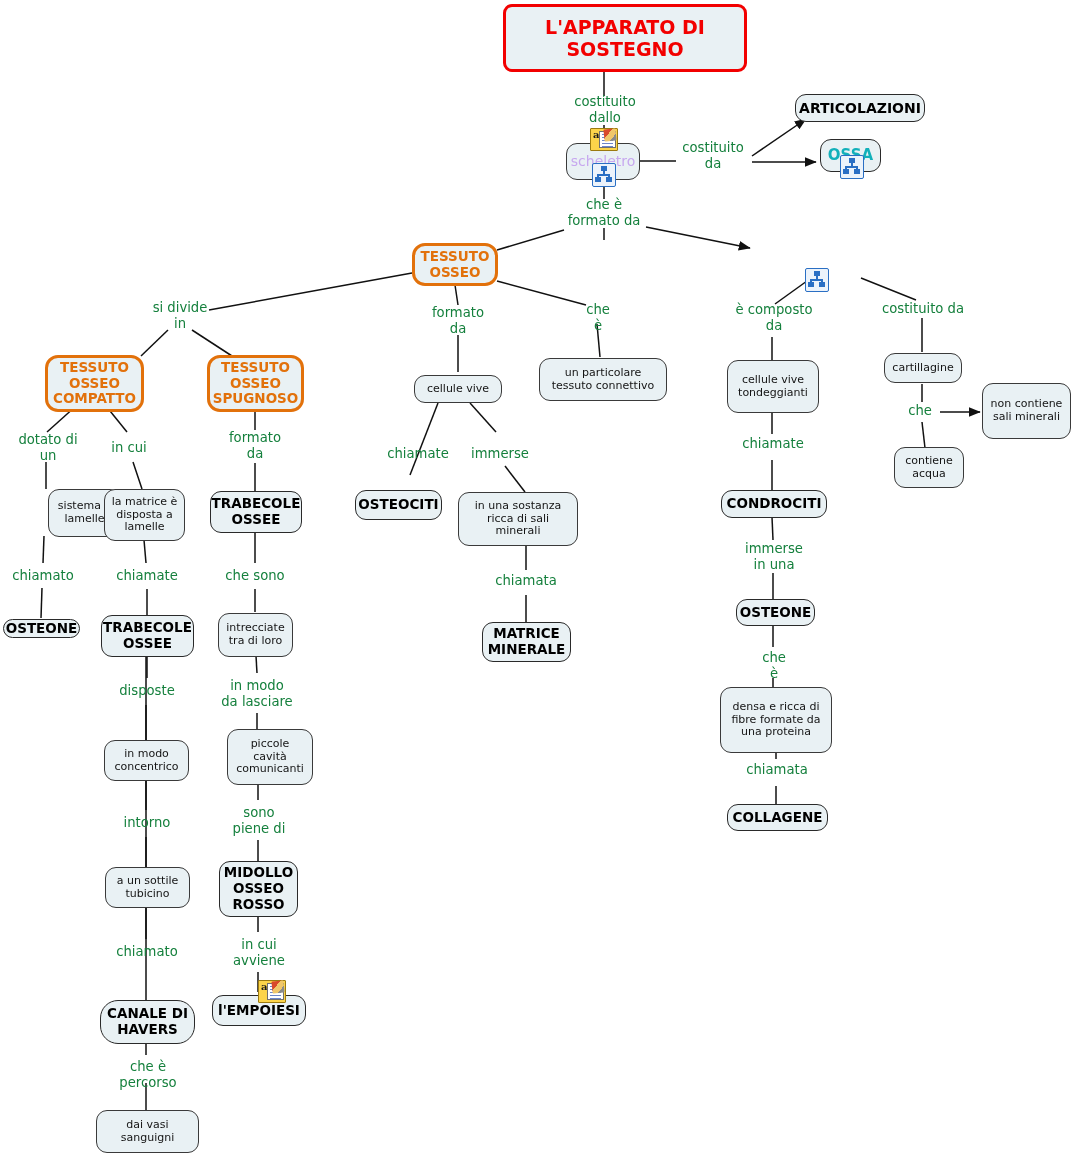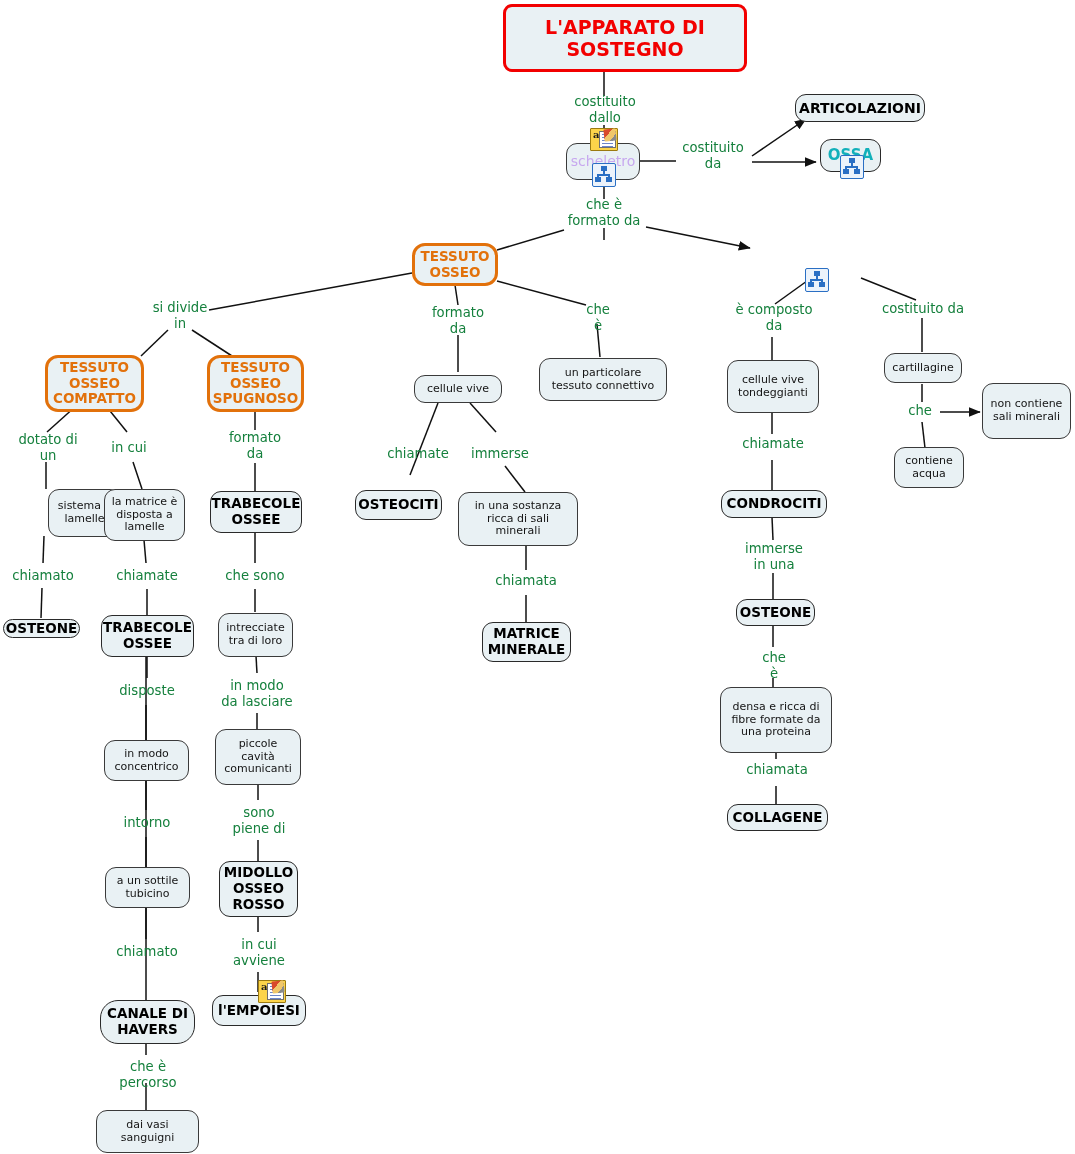--- a/index.html
+++ b/index.html
@@ -248,21 +248,21 @@
   </div>
 
   <div class="node n-plain" style="left:218px;top:613px;width:75px;height:44px;">
     <span class="txt">intrecciate tra di loro</span>
   </div>
 
   <div class="node n-plain" style="left:104px;top:740px;width:85px;height:41px;">
     <span class="txt">in modo concentrico</span>
   </div>
 
-  <div class="node n-plain" style="left:215px;top:729px;width:86px;height:56px;">
+  <div class="node n-plain" style="left:227px;top:729px;width:86px;height:56px;">
     <span class="txt">piccole cavità comunicanti</span>
   </div>
 
   <div class="node n-plain" style="left:105px;top:867px;width:85px;height:41px;">
     <span class="txt">a un sottile tubicino</span>
   </div>
 
   <div class="node n-bold" style="left:219px;top:861px;width:79px;height:56px;">
     <span class="txt">MIDOLLO OSSEO ROSSO</span>
   </div>

